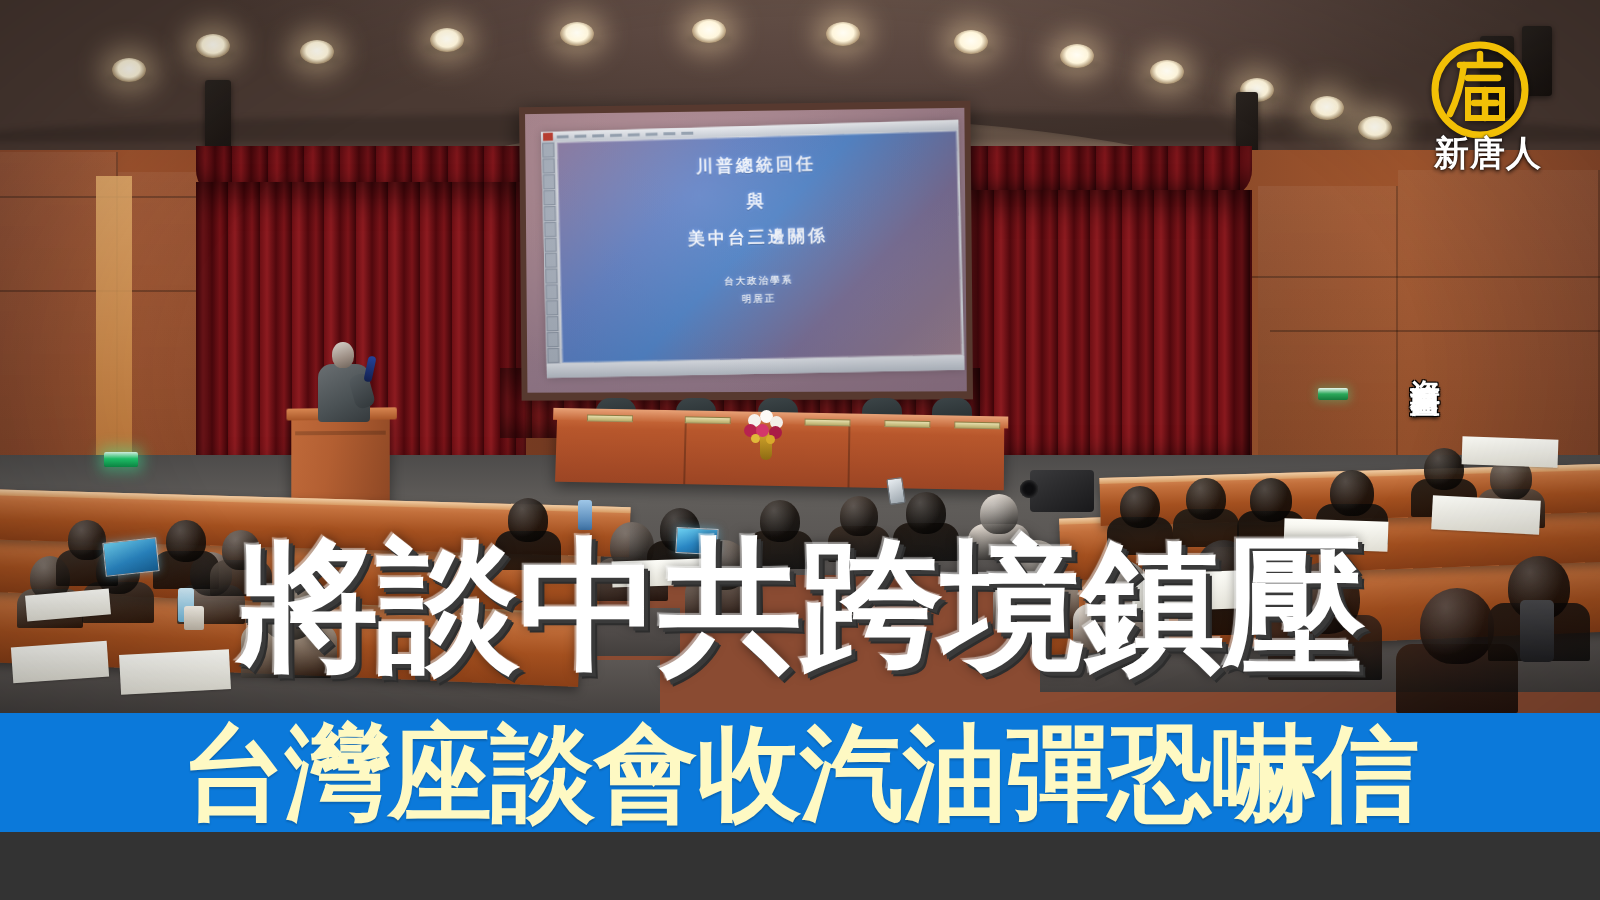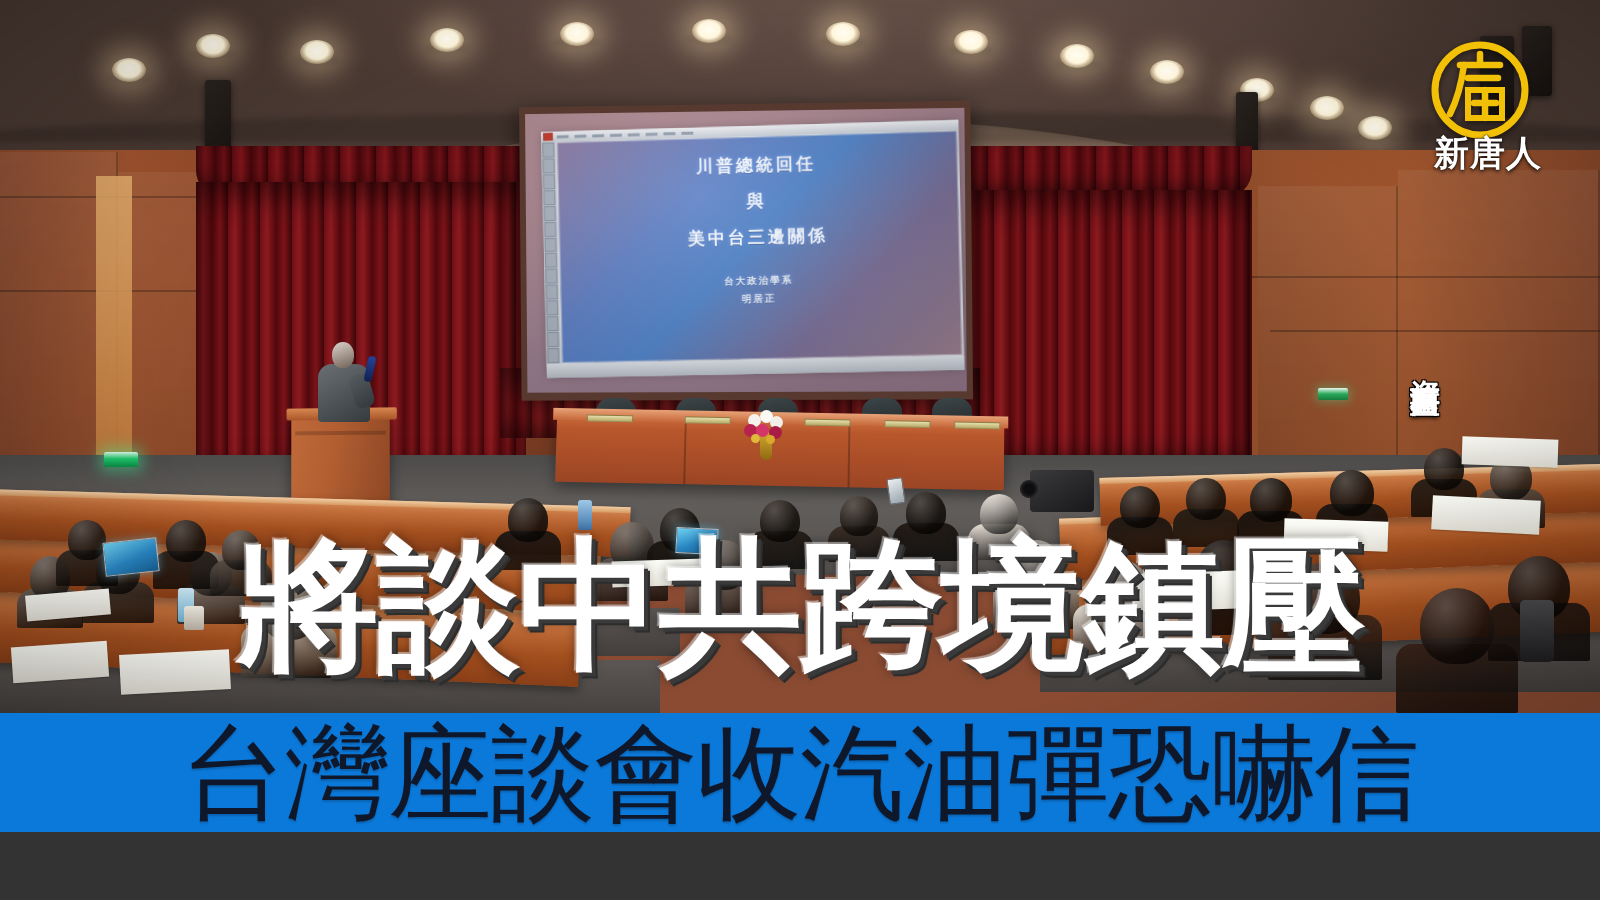--- a/index.html
+++ b/index.html
@@ -350,23 +350,23 @@
   }
 
   
   .banner {
     position:absolute; left:0; top:713px; width:1600px; height:119px;
     background:#0b79da;
     display:flex; align-items:center; justify-content:center;
   }
   .headline2 {
     font-family:"DejaVu Sans", sans-serif;
-    font-weight:400;
+    font-weight:700;
     font-size:104px; line-height:1;
-    color:#0f172a;
+    color:#fef9c3;
     letter-spacing:-1px;
     white-space:nowrap;
     text-shadow:0 2px 2px rgba(0,0,0,.18);
   }
 
   
   .bottom-bar {
     position:absolute; left:0; top:832px; width:1600px; height:68px;
     background:#333333;
   }

